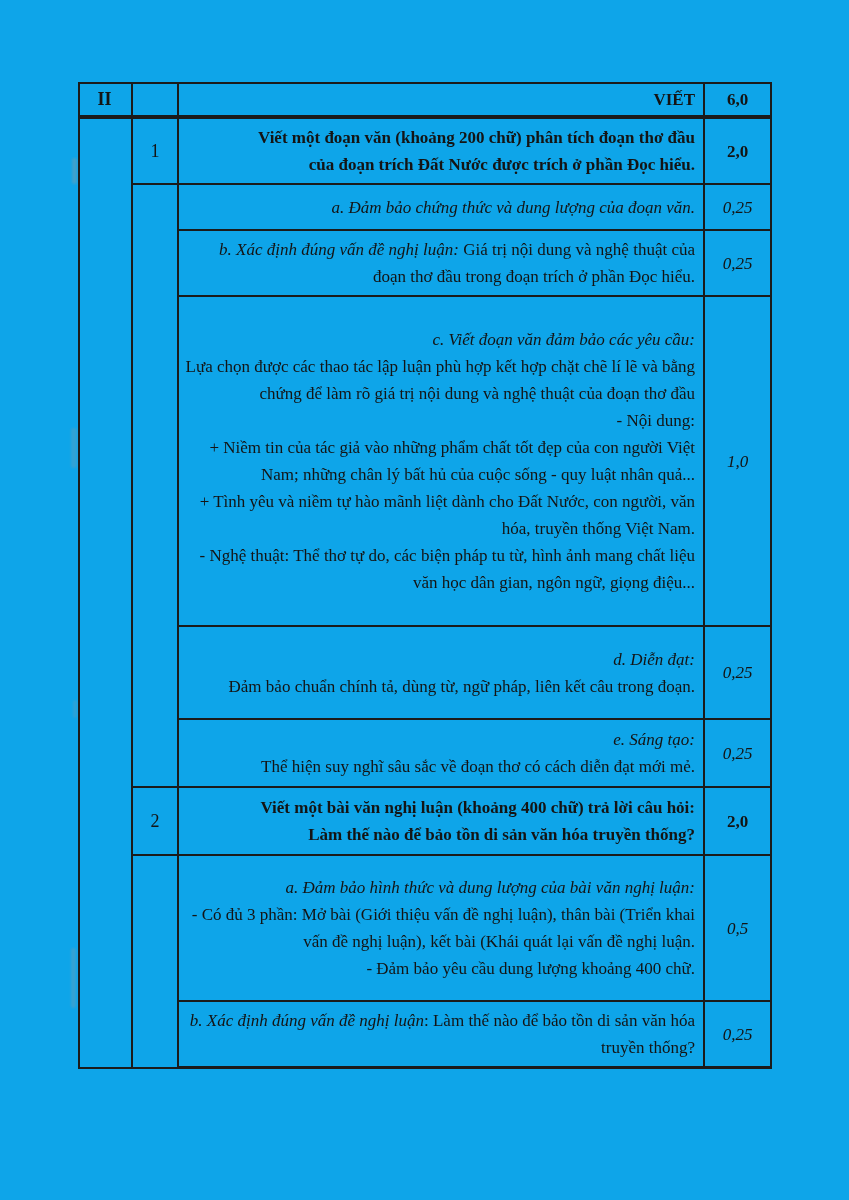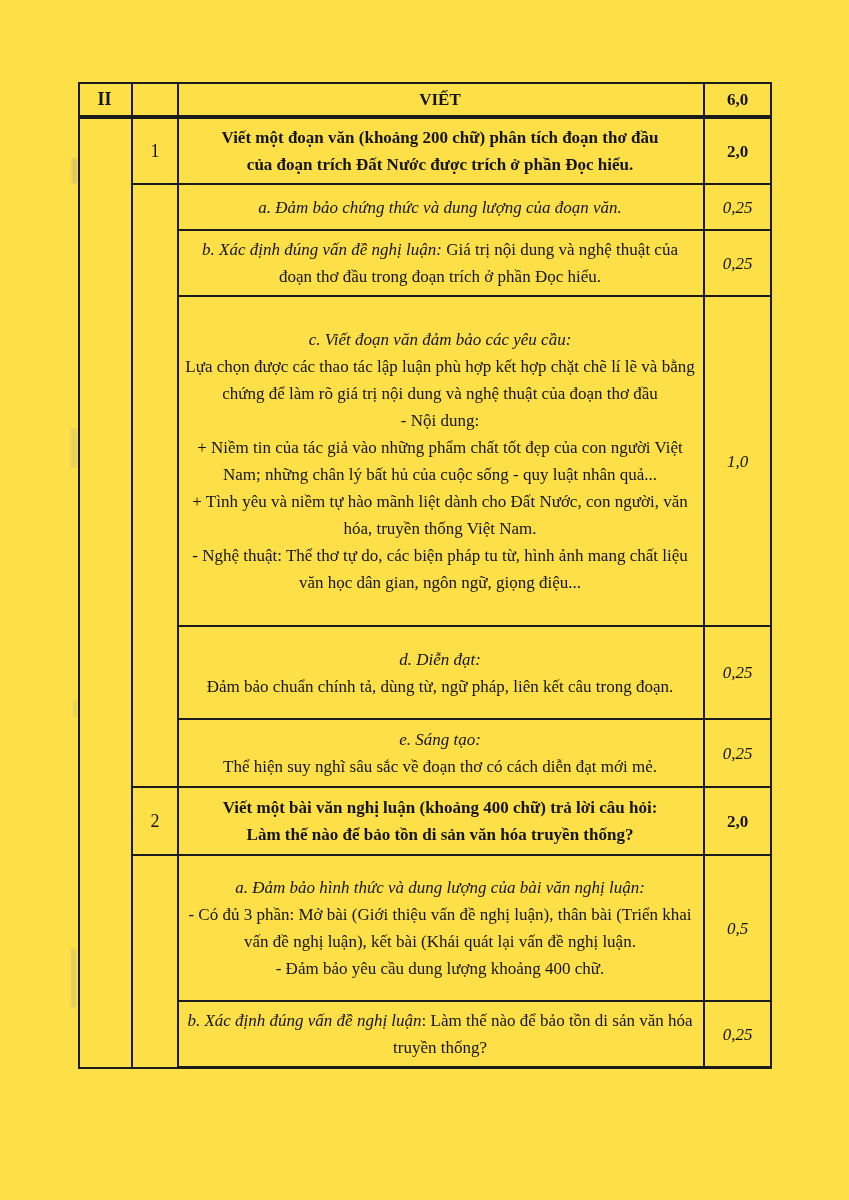--- a/index.html
+++ b/index.html
@@ -3,21 +3,21 @@
 <meta charset="utf-8">
 <style>
   * { margin: 0; padding: 0; box-sizing: border-box; }
   html, body {
     width: 849px; height: 1200px;
     background: #ffffff;
     font-family: "Liberation Serif", "DejaVu Serif", serif;
     color: #141414;
     overflow: hidden;
   }
-  .page { position: relative; width: 849px; height: 1200px; background: #fde047; }
+  .page { position: relative; width: 849px; height: 1200px; background: #0ea5e9; }
 
   table.rubric {
     position: absolute;
     left: 78px; top: 82px;
     width: 692px;
     border-collapse: collapse;
     table-layout: fixed;
     font-size: 17px;
     line-height: 27px;
     color: #141414;
@@ -34,21 +34,21 @@
   }
   tr.head-row td { border-bottom-width: 4px; padding-top: 2px; padding-bottom: 2px; }
   tr.last-row td { border-bottom-width: 3px; }
 
   td.section { text-align: center; font-weight: bold; font-size: 18px; }
   td.number  { text-align: center; font-size: 18px; padding: 2px; }
   td.points  { text-align: center; padding: 2px; }
   td.points.b { font-weight: bold; }
   td.points.i { font-style: italic; }
 
-  td.content { text-align: center; }
+  td.content { text-align: right; }
   .pre { white-space: pre-line; }
   .it { font-style: italic; }
   .bold { font-weight: bold; }
 
   
   .smudge {
     position: absolute; background: #9a9a9a; opacity: 0.35;
     border-radius: 2px; filter: blur(1px);
   }
   .s1 { left: 72px; top: 158px; width: 5px; height: 26px; }

